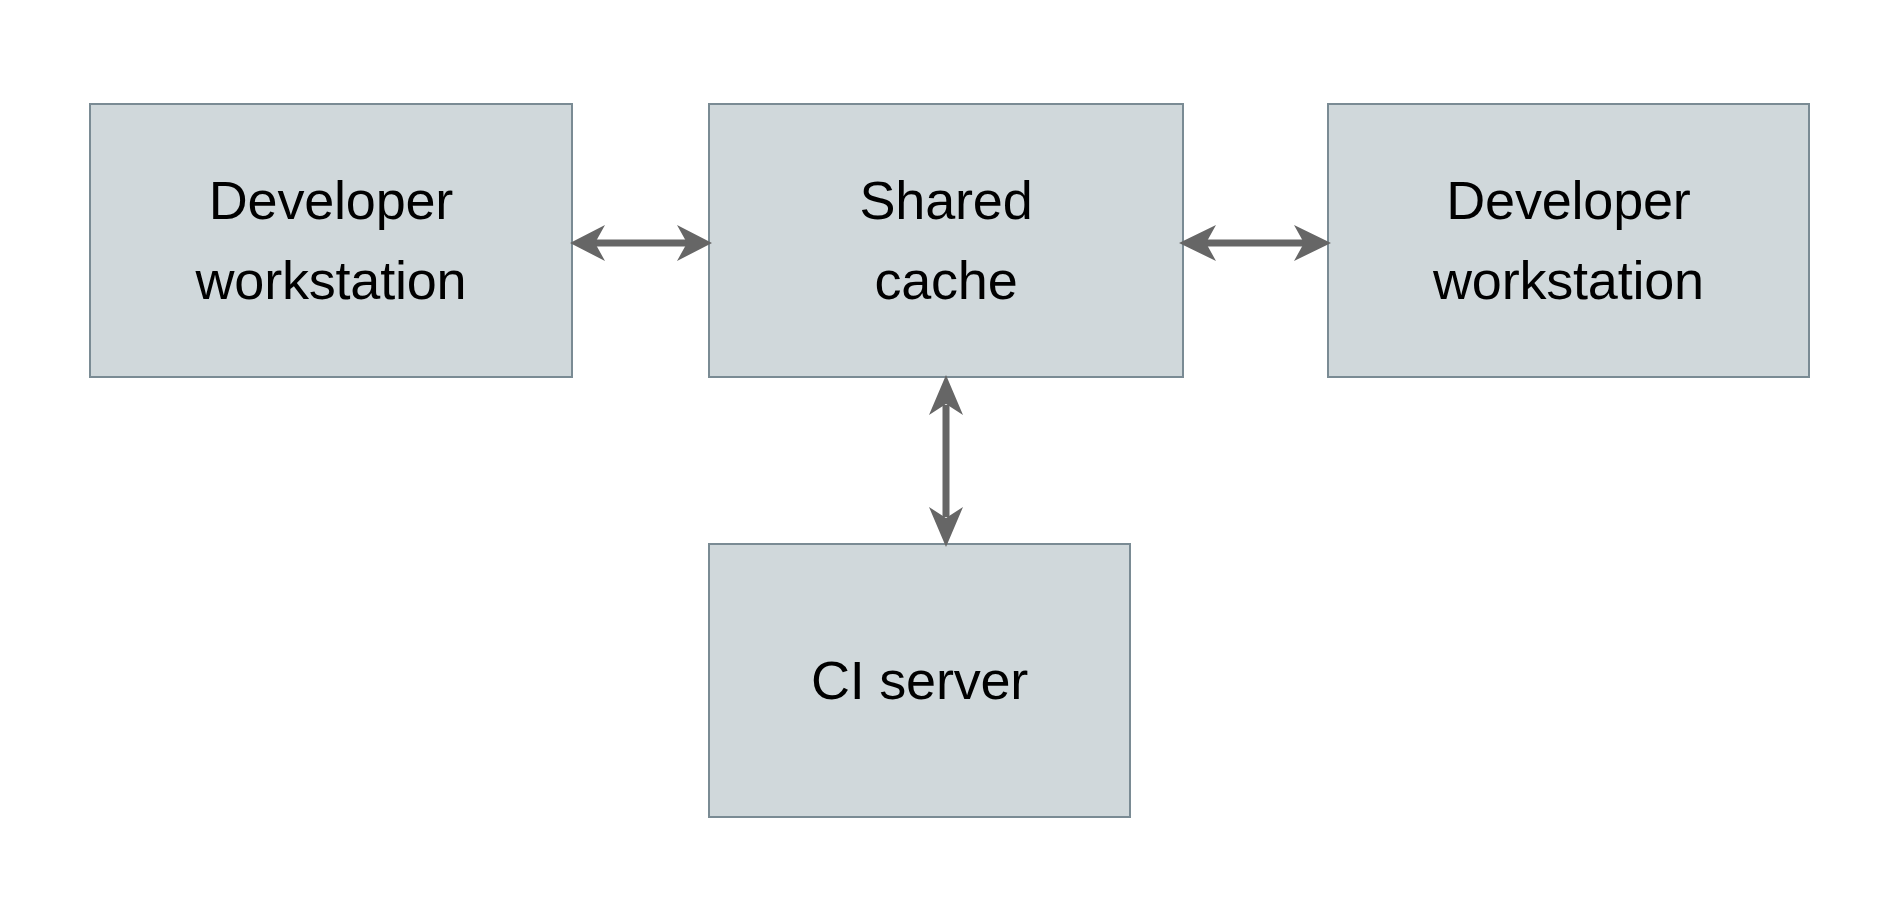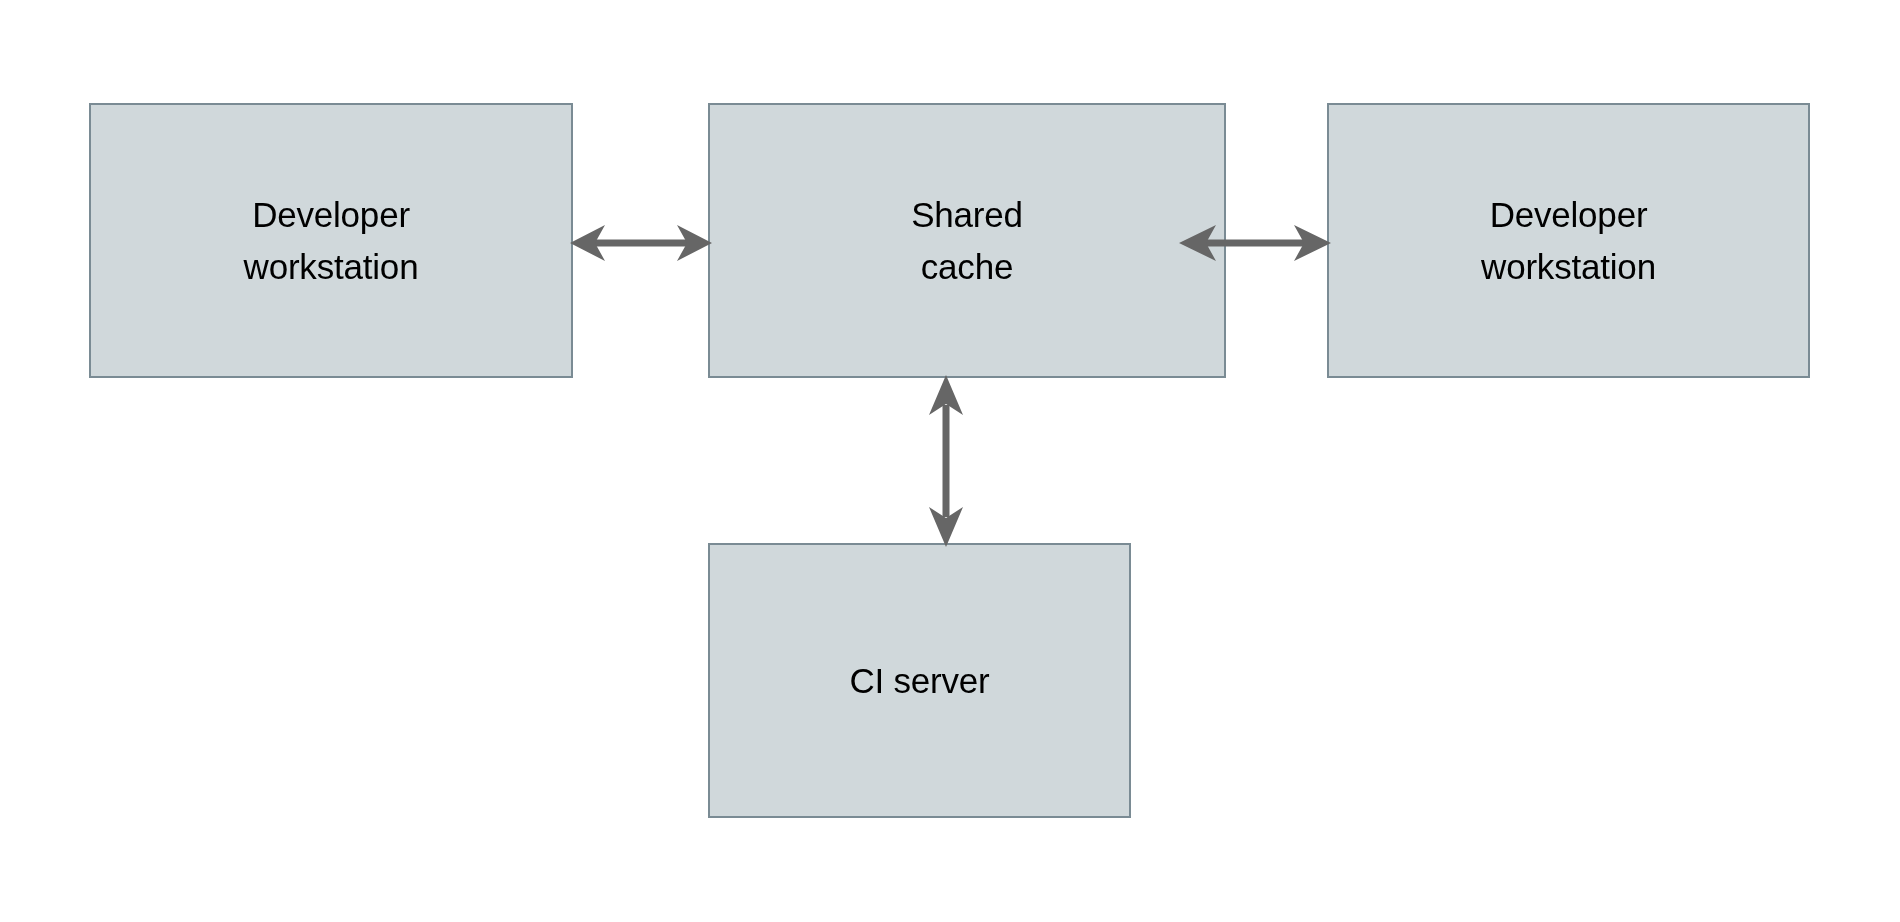--- a/index.html
+++ b/index.html
@@ -20,30 +20,30 @@
     position: absolute;
     box-sizing: border-box;
     background: #d0d8db;
     border: 2px solid #7a8b94;
     display: flex;
     align-items: center;
     justify-content: center;
     text-align: center;
   }
   .node-label {
-    font-size: 35px;
+    font-size: 54px;
     line-height: 1.48;
     color: #000000;
     letter-spacing: -0.2px;
     white-space: pre-line;
     padding: 0 4px;
   }
   
   #node-dev-left   { left: 89px;   top: 103px; width: 484px; height: 275px; }
-  #node-shared     { left: 708px;  top: 103px; width: 518px; height: 275px; }
+  #node-shared     { left: 708px;  top: 103px; width: 476px; height: 275px; }
   #node-dev-right  { left: 1327px; top: 103px; width: 483px; height: 275px; }
   #node-ci         { left: 708px;  top: 543px; width: 423px; height: 275px; }
 
   .edge {
     position: absolute;
     overflow: visible;
   }
   #edge-left   { left: 570px;  top: 212px; width: 142px; height: 62px; }
   #edge-right  { left: 1179px; top: 212px; width: 152px; height: 62px; }
   #edge-bottom { left: 915px;  top: 375px; width: 62px;  height: 172px; }

